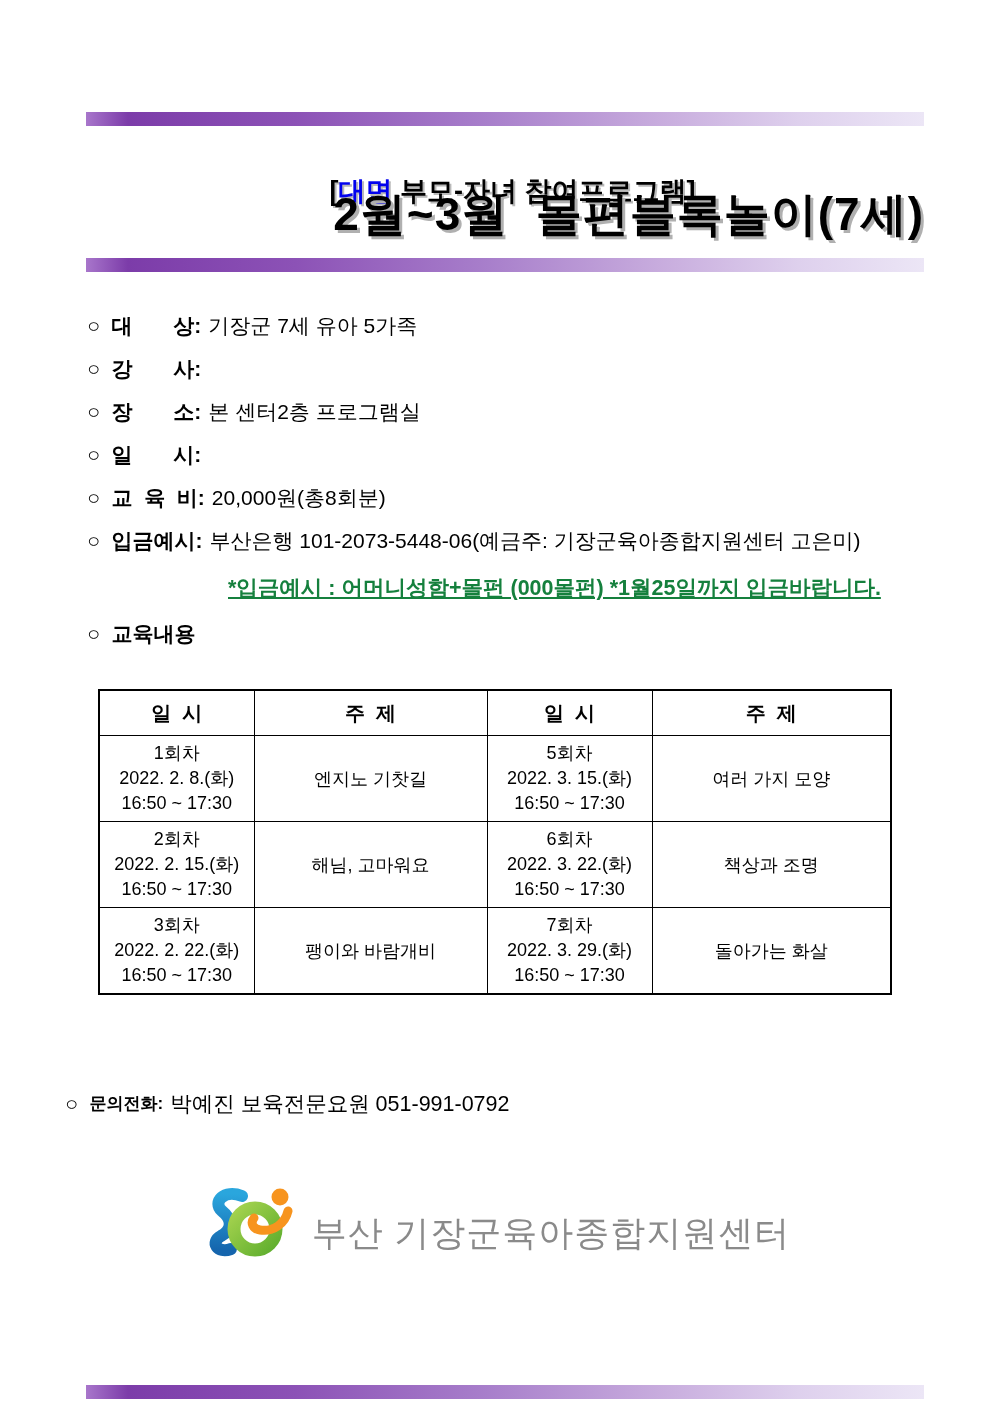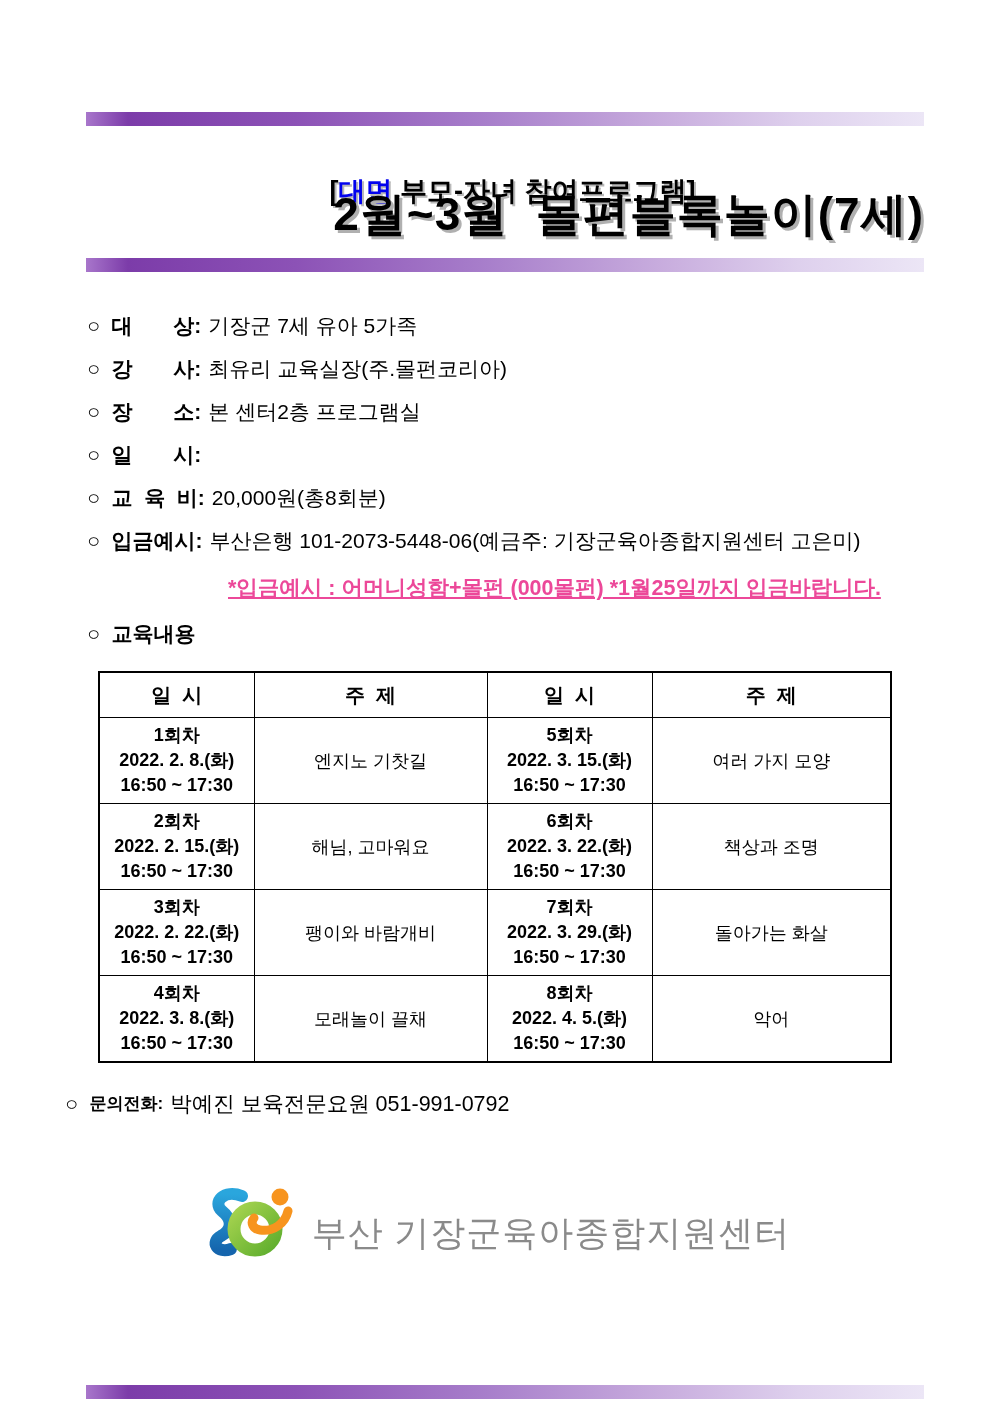--- a/index.html
+++ b/index.html
@@ -32,38 +32,38 @@
   }
 
   
   .info{position:absolute;left:88px;top:304px;width:860px;font-size:21px;}
   .info-row{height:43px;display:flex;align-items:center;}
   .bullet{font-size:19px;font-weight:700;margin-right:12px;transform:scaleX(1.15);}
   .ilabel{font-weight:700;white-space:pre;}
   .ivalue{margin-left:7px;white-space:pre;}
   .note-row{height:50px;display:flex;align-items:center;padding-left:140px;}
   .note{
-    font-size:21.5px;font-weight:700;color:#ec4899;
+    font-size:21.5px;font-weight:700;color:#15803d;
     text-decoration:underline;white-space:pre;
   }
   .heading-row{height:44px;display:flex;align-items:center;}
 
   
   table.schedule{
-    position:absolute;left:98px;top:671px;width:792px;
+    position:absolute;left:98px;top:689px;width:792px;
     border-collapse:collapse;table-layout:fixed;
     border:2px solid #000;
   }
   table.schedule th,table.schedule td{
     border:1px solid #000;text-align:center;vertical-align:middle;
     padding:0;
   }
   table.schedule th{height:44px;font-size:20px;font-weight:700;white-space:pre;}
   table.schedule td{height:85px;font-size:18px;}
-  td.sess div{line-height:25px;white-space:pre;font-weight:bold;}
+  td.sess div{line-height:25px;white-space:pre;}
   td.theme{font-size:19px;white-space:pre;}
 
   
   .contact{
     position:absolute;left:66px;top:1082px;height:43px;
     display:flex;align-items:center;font-size:21.5px;
   }
   .contact .ilabel{font-size:17px;}
 
   
@@ -89,21 +89,20 @@
 
 <div class="info">
   <div class="info-row">
     <span class="bullet">○</span>
     <span class="ilabel">대       상:</span>
     <span class="ivalue">기장군 7세 유아 5가족</span>
   </div>
   <div class="info-row">
     <span class="bullet">○</span>
     <span class="ilabel">강       사:</span>
-    <span class="ivalue">최유리 교육실장(주.몰펀코리아)</span>
   </div>
   <div class="info-row">
     <span class="bullet">○</span>
     <span class="ilabel">장       소:</span>
     <span class="ivalue">본 센터2층 프로그램실</span>
   </div>
   <div class="info-row">
     <span class="bullet">○</span>
     <span class="ilabel">일       시:</span>
   </div>
@@ -176,34 +175,20 @@
         <div>2022. 2. 22.(화)</div>
         <div>16:50 ~ 17:30</div>
       </td>
       <td class="theme">팽이와 바람개비</td>
       <td class="sess">
         <div>7회차</div>
         <div>2022. 3. 29.(화)</div>
         <div>16:50 ~ 17:30</div>
       </td>
       <td class="theme">돌아가는 화살</td>
-    </tr>
-    <tr>
-      <td class="sess">
-        <div>4회차</div>
-        <div>2022. 3. 8.(화)</div>
-        <div>16:50 ~ 17:30</div>
-      </td>
-      <td class="theme">모래놀이 끌채</td>
-      <td class="sess">
-        <div>8회차</div>
-        <div>2022. 4. 5.(화)</div>
-        <div>16:50 ~ 17:30</div>
-      </td>
-      <td class="theme">악어</td>
     </tr>
   </tbody>
 </table>
 
 <div class="contact">
   <span class="bullet">○</span>
   <span class="ilabel">문의전화:</span>
   <span class="ivalue">박예진 보육전문요원 051-991-0792</span>
 </div>
 

